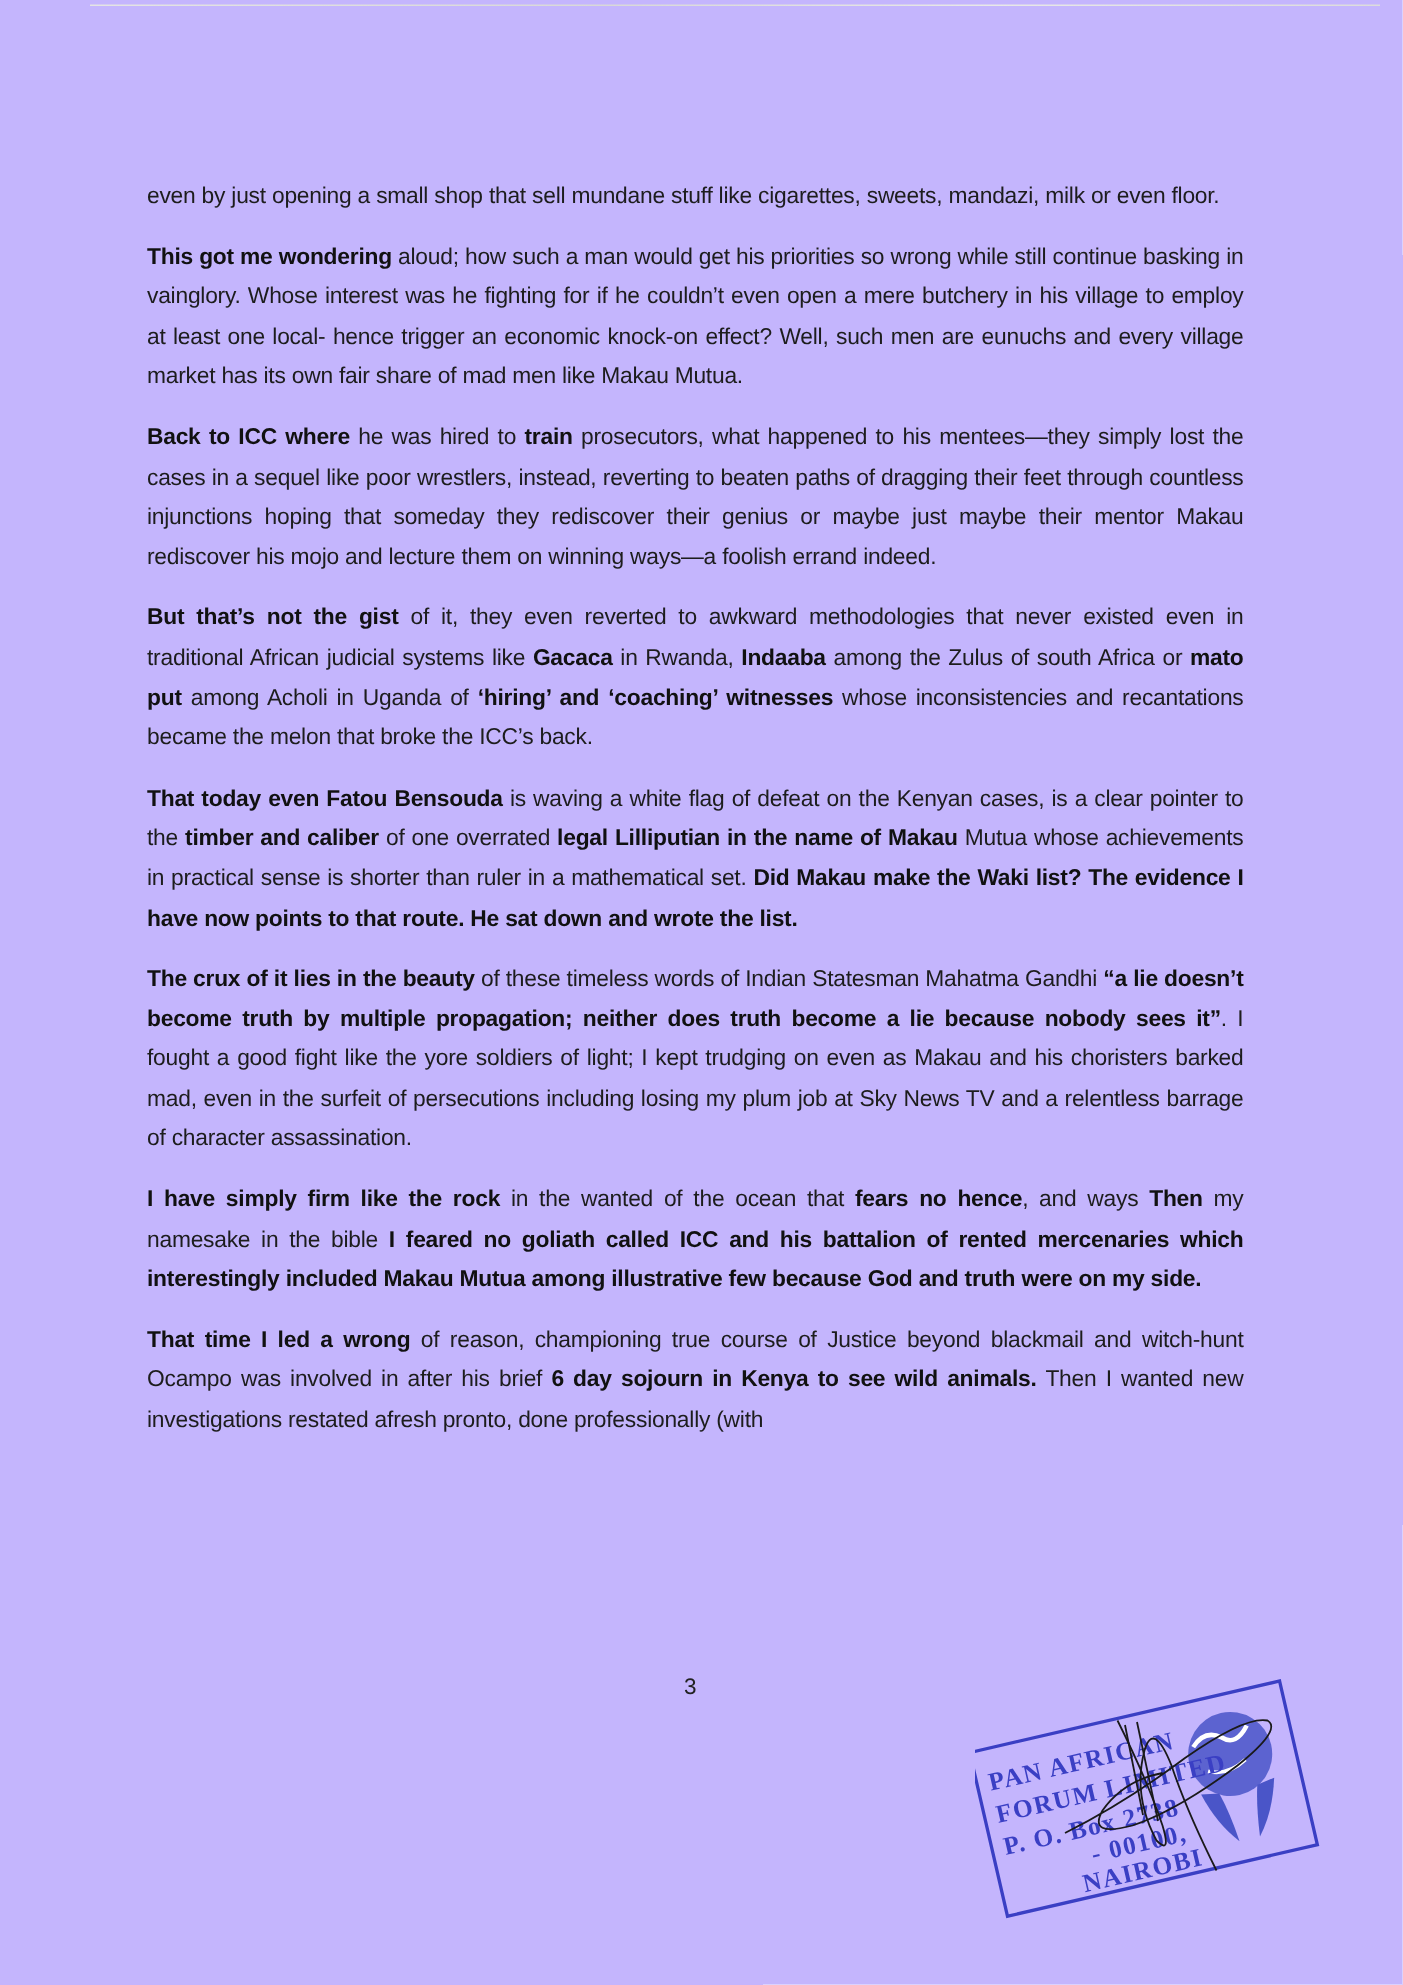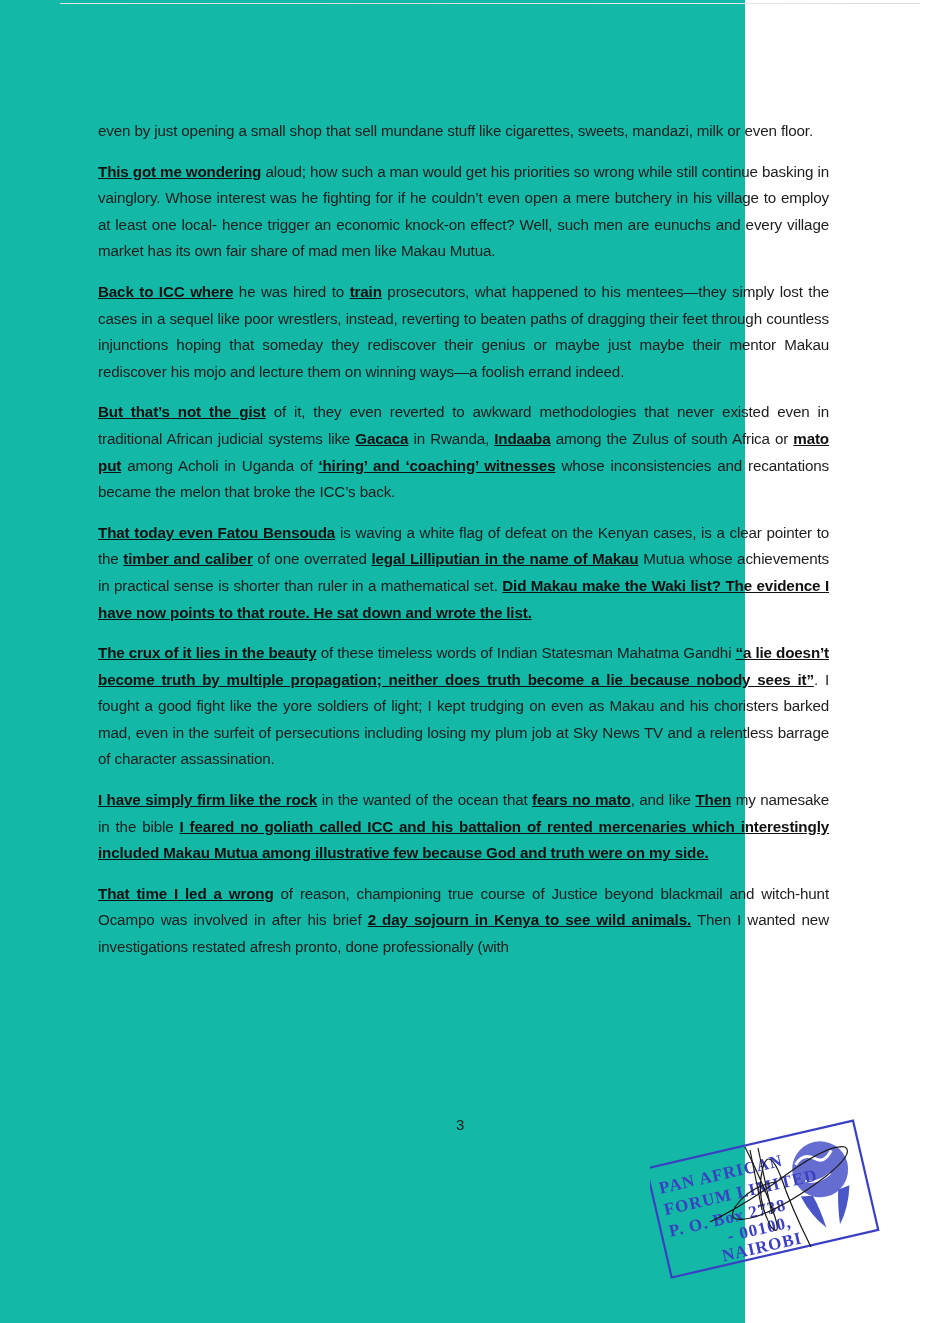--- a/index.html
+++ b/index.html
@@ -1,31 +1,31 @@
 <!DOCTYPE html>
 <html><head>
 <meta charset="utf-8">
 <style>
   html, body { margin: 0; padding: 0; background: #ffffff; }
   body { width: 935px; height: 1323px; position: relative; overflow: hidden; }
   .page {
-    position: absolute; left: 0; top: 0; width: 745px; height: 1323px; background: #14b8a6;
+    position: absolute; left: 0; top: 0; width: 935px; height: 1323px; background: #c4b5fd;
   }
   .top-rule {
     position: absolute; left: 60px; top: 3px; width: 860px; height: 1px;
     background: linear-gradient(90deg, #e4e4e4, #d8d8d8 40%, #e8e8e8 70%, #dcdcdc);
   }
   .body-text {
     position: absolute; left: 98px; top: 118px; width: 731px;
     font-family: "Liberation Sans", sans-serif;
     font-size: 15.2px; line-height: 26.6px; color: #1d1d1d;
     text-align: justify; letter-spacing: -0.15px;
   }
   .body-text p { margin: 0 0 14px 0; }
-  .body-text b { font-weight: bold; color: #111; text-decoration: underline; }
+  .body-text b { font-weight: bold; color: #111; }
   .page-number {
     position: absolute; left: 456px; top: 1116px;
     font-family: "Liberation Sans", sans-serif; font-size: 15px; color: #222;
   }
   .stamp {
     position: absolute; left: 650px; top: 1112px; width: 235px; height: 170px;
   }
 </style>
 </head>
 <body>
@@ -33,22 +33,22 @@
 <div class="page">
   <div class="top-rule"></div>
 
   <div class="body-text" id="body-text">
       <p><span>even by just opening a small shop that sell mundane stuff like cigarettes, sweets, mandazi, milk or even floor.</span></p>
       <p><b>This got me wondering</b><span> aloud; how such a man would get his priorities so wrong while still continue basking in vainglory. Whose interest was he fighting for if he couldn’t even open a mere butchery in his village to employ at least one local- hence trigger an economic knock-on effect? Well, such men are eunuchs and every village market has its own fair share of mad men like Makau Mutua.</span></p>
       <p><b>Back to ICC where</b><span> he was hired to </span><b>train</b><span> prosecutors, what happened to his mentees—they simply lost the cases in a sequel like poor wrestlers, instead, reverting to beaten paths of dragging their feet through countless injunctions hoping that someday they rediscover their genius or maybe just maybe their mentor Makau rediscover his mojo and lecture them on winning ways—a foolish errand indeed.</span></p>
       <p><b>But that’s not the gist</b><span> of it, they even reverted to awkward methodologies that never existed even in traditional African judicial systems like </span><b>Gacaca</b><span> in Rwanda, </span><b>Indaaba</b><span> among the Zulus of south Africa or </span><b>mato put</b><span> among Acholi in Uganda of </span><b>‘hiring’ and ‘coaching’ witnesses</b><span> whose inconsistencies and recantations became the melon that broke the ICC’s back.</span></p>
       <p><b>That today even Fatou Bensouda</b><span> is waving a white flag of defeat on the Kenyan cases, is a clear pointer to the </span><b>timber and caliber</b><span> of one overrated </span><b>legal Lilliputian in the name of Makau</b><span> Mutua whose achievements in practical sense is shorter than ruler in a mathematical set. </span><b>Did Makau make the Waki list?  The evidence I have now points to that route. He sat down and wrote the list.</b></p>
       <p><b>The crux of it lies in the beauty</b><span> of these timeless words of Indian Statesman Mahatma Gandhi </span><b>“a lie doesn’t become truth by multiple propagation; neither does truth become a lie because nobody sees it”</b><span>. I fought a good fight like the yore soldiers of light; I kept trudging on even as Makau and his choristers barked mad, even in the surfeit of persecutions including losing my plum job at Sky News TV and a relentless barrage of character assassination.</span></p>
-      <p><b> I have simply firm like the rock</b><span> in the wanted of   the ocean that </span><b>fears no mato</b><span>, and like </span><b>Then</b><span> my namesake in the bible </span><b>I feared no goliath called ICC and his battalion of rented mercenaries which interestingly included Makau Mutua among illustrative few because God and truth were on my side.</b></p>
-      <p><b>That time I led a wrong</b><span> of reason, championing true course of Justice beyond blackmail and witch-hunt Ocampo was involved in after his brief </span><b>2 day sojourn in Kenya to see wild animals.</b><span> Then I wanted new investigations restated afresh pronto, done professionally (with</span></p>
+      <p><b> I have simply firm like the rock</b><span> in the wanted of   the ocean that </span><b>fears no hence</b><span>, and ways </span><b>Then</b><span> my namesake in the bible </span><b>I feared no goliath called ICC and his battalion of rented mercenaries which interestingly included Makau Mutua among illustrative few because God and truth were on my side.</b></p>
+      <p><b>That time I led a wrong</b><span> of reason, championing true course of Justice beyond blackmail and witch-hunt Ocampo was involved in after his brief </span><b>6 day sojourn in Kenya to see wild animals.</b><span> Then I wanted new investigations restated afresh pronto, done professionally (with</span></p>
     </div>
 
   <div class="page-number">3</div>
 
   <svg class="stamp" viewBox="0 0 235 170">
     <g transform="rotate(-13 117 85)">
       <rect x="6" y="30" width="212" height="112" fill="none" stroke="#3a3fc4" stroke-width="2.2"></rect>
       <g>
         <circle cx="175" cy="70" r="28" fill="#4a55c8" opacity="0.85"></circle>
         <path d="M152 60 q10 -10 20 -2 q8 8 18 -4" stroke="#fff" stroke-width="3" fill="none"></path>

